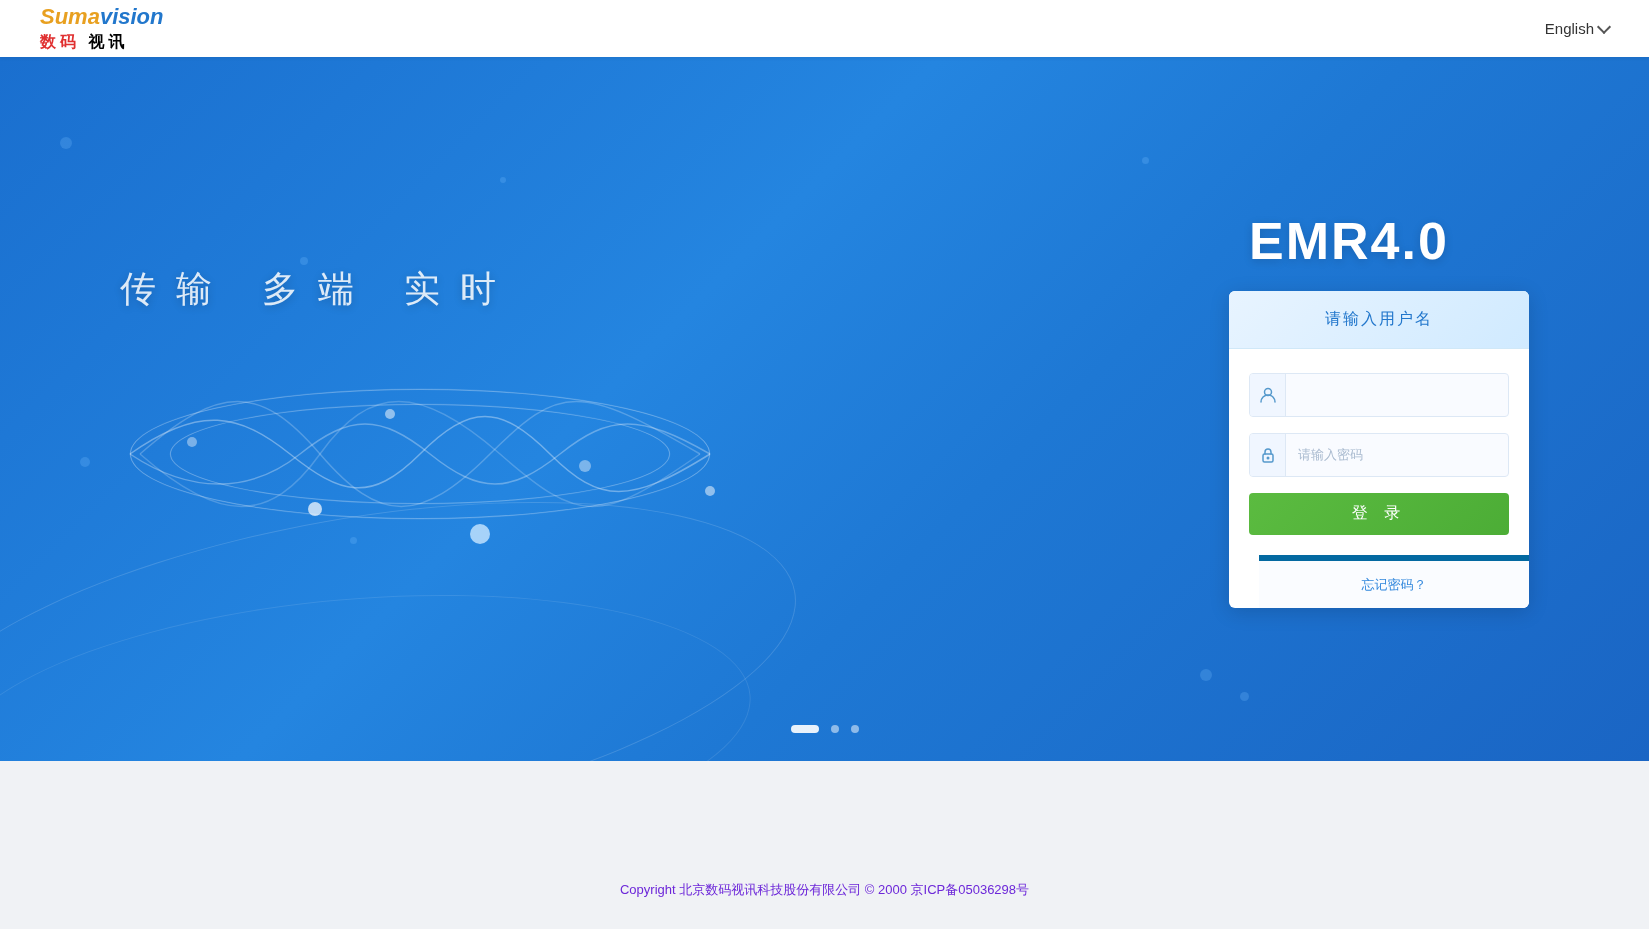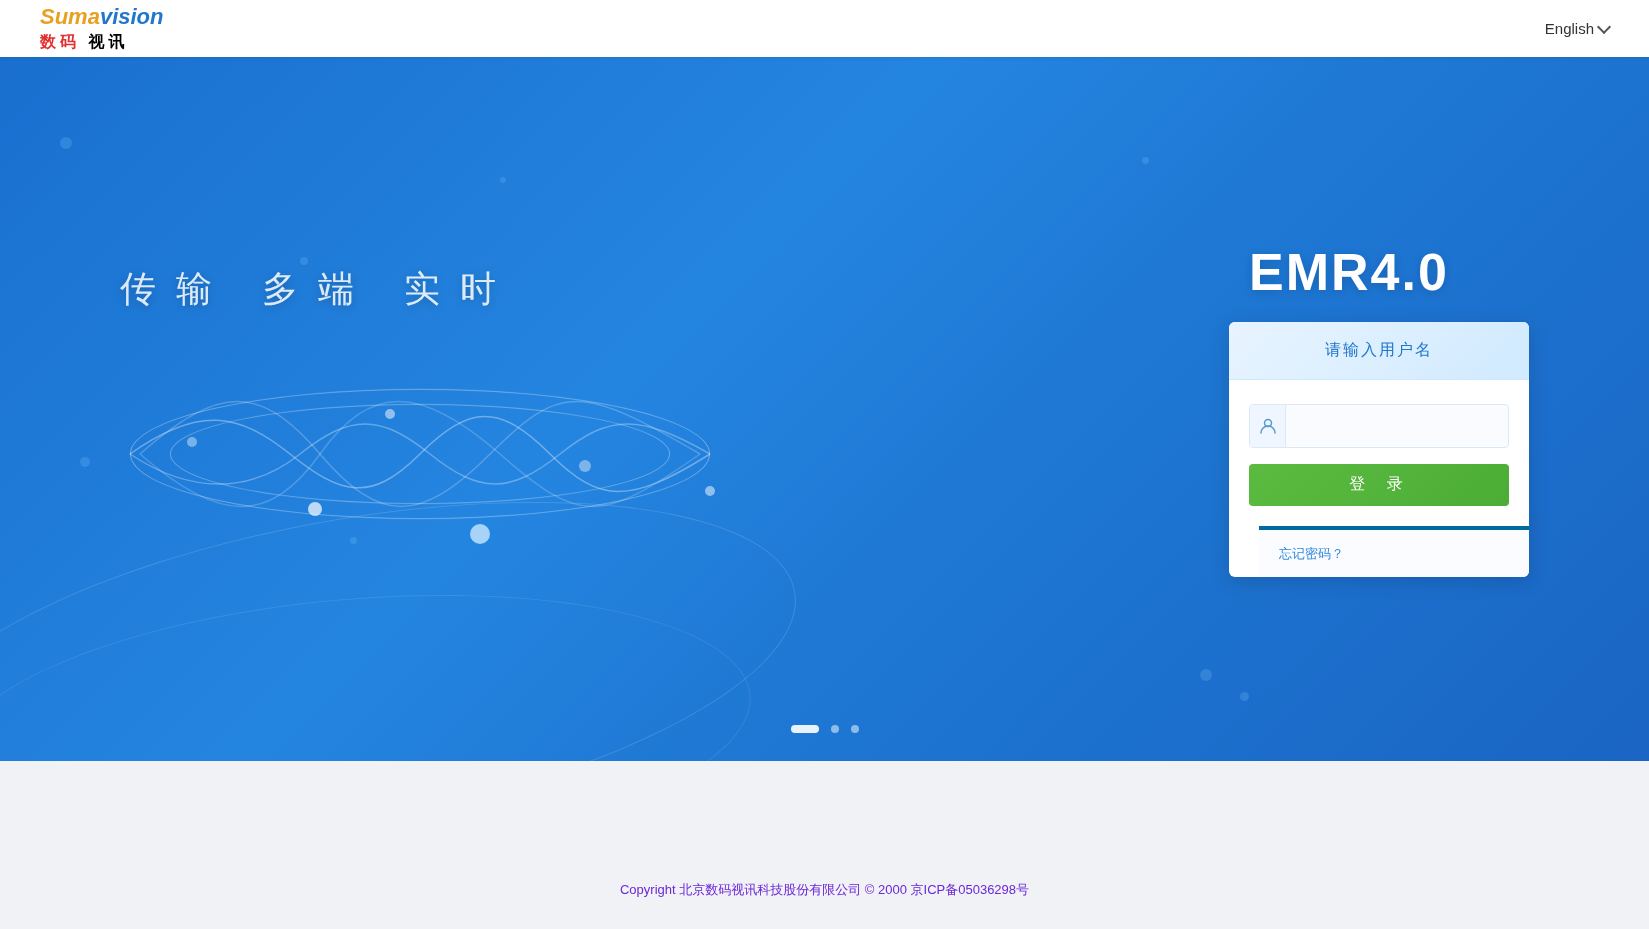--- a/index.html
+++ b/index.html
@@ -219,30 +219,30 @@
     .login-btn {
       width: 100%;
       height: 42px;
       background: linear-gradient(135deg, #5bbb40, #4cad36);
       color: #fff;
       border: none;
       border-radius: 4px;
       font-size: 16px;
       letter-spacing: 6px;
       cursor: pointer;
-      font-family: Liberation Mono, monospace;
+      font-family: Liberation Sans, sans-serif;
       font-weight: 500;
       transition: background 0.2s;
     }
 
     .login-card-footer {
       padding: 14px 20px;
-      text-align: left;
+      text-align: center;
       background: #fafcff;
-      border-top: 4px solid #0369a1;
+      border-top: 6px solid #0369a1;
       margin-left: 30px;
     }
 
     .forgot-link {
       color: #3388dd;
       font-size: 13px;
       cursor: pointer;
       text-decoration: none;
     }
 
@@ -382,20 +382,30 @@
       </div>
       <div class="login-card-body">
         <div class="input-group">
           <div class="input-icon">
             <svg width="16" height="16" viewBox="0 0 16 16" fill="none">
               <circle cx="8" cy="5" r="3.5" stroke="#5599cc" stroke-width="1.5"></circle>
               <path d="M1 15c0-3.866 3.134-7 7-7s7 3.134 7 7" stroke="#5599cc" stroke-width="1.5" stroke-linecap="round"></path>
             </svg>
           </div>
         </div>
+        <div class="input-group">
+          <div class="input-icon">
+            <svg width="16" height="16" viewBox="0 0 16 16" fill="none">
+              <rect x="3" y="7" width="10" height="8" rx="1.5" stroke="#5599cc" stroke-width="1.5"></rect>
+              <path d="M5 7V5a3 3 0 016 0v2" stroke="#5599cc" stroke-width="1.5" stroke-linecap="round"></path>
+              <circle cx="8" cy="11" r="1.5" fill="#5599cc"></circle>
+            </svg>
+          </div>
+          <input type="password" class="input-field" placeholder="请输入密码" style="">
+        </div>
         <button class="login-btn">登 录</button>
       </div>
       <div class="login-card-footer">
         <a class="forgot-link">忘记密码？</a>
       </div>
     </div>
   </div>
 
   <div class="carousel-dots">
     <div class="carousel-dot active"></div>

